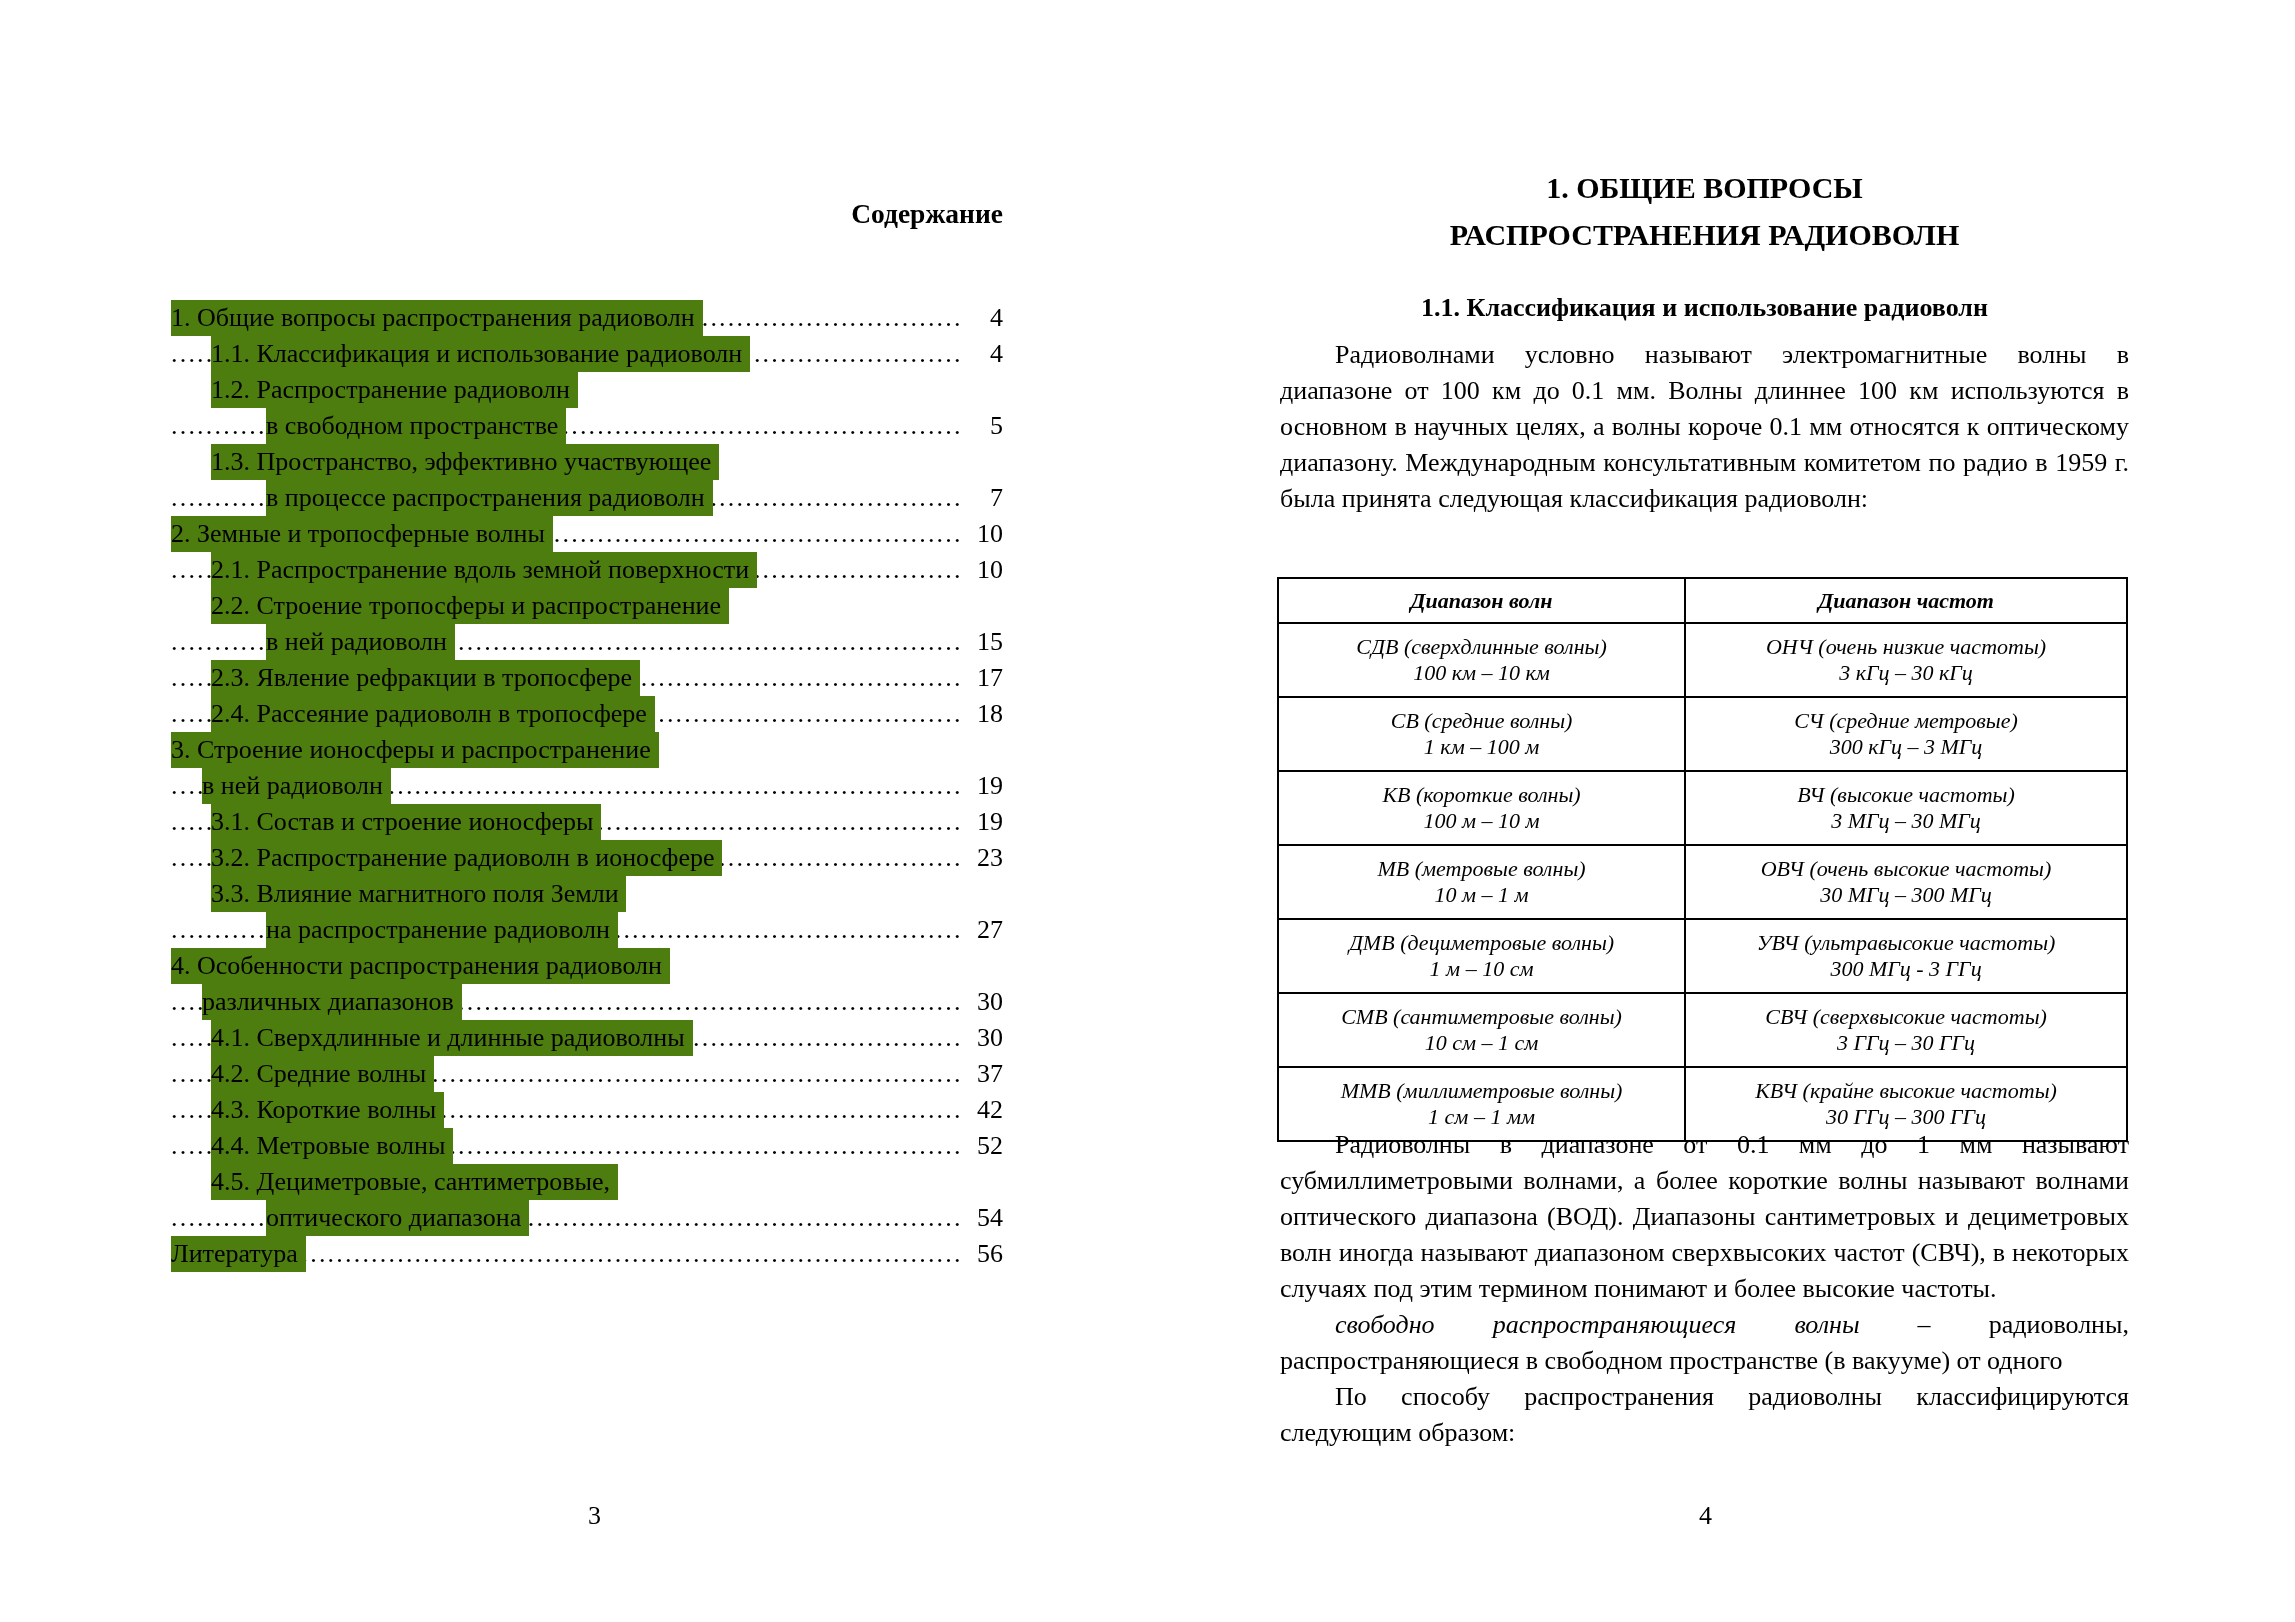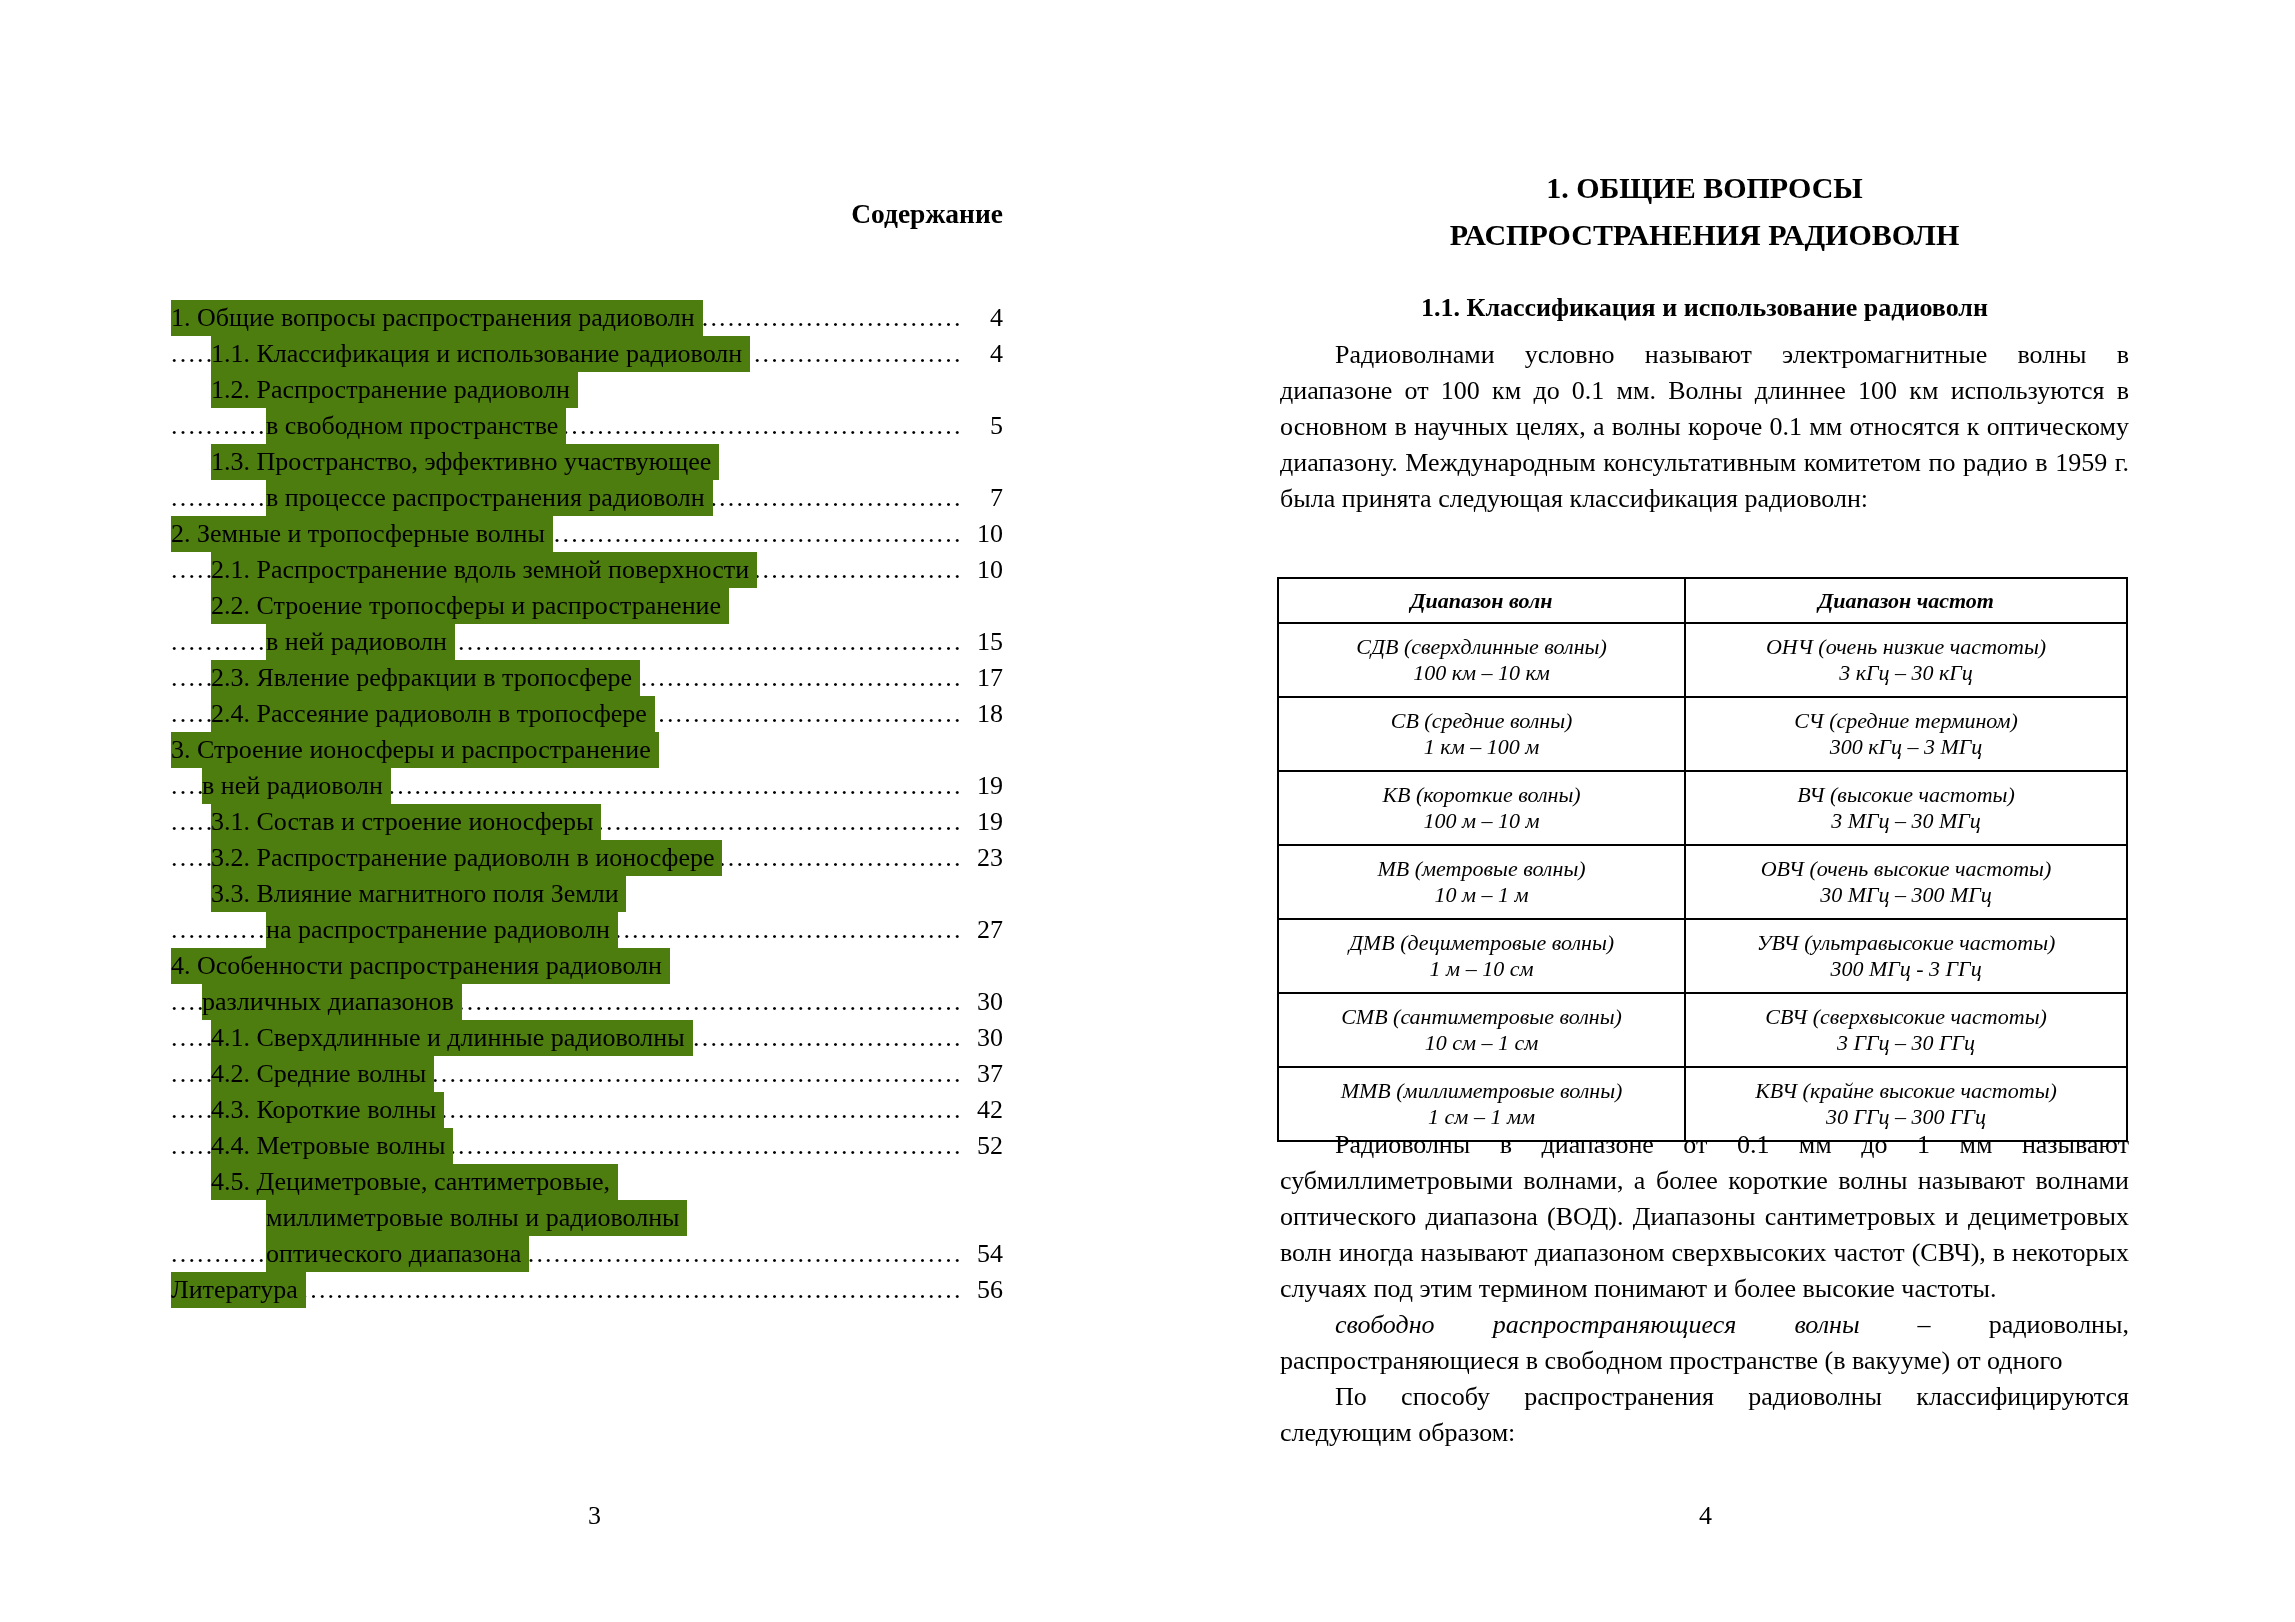--- a/index.html
+++ b/index.html
@@ -181,23 +181,20 @@
         <span class="dots">................................................................................................................................................................................................................................................................................................................................................................................................................</span>
         <span class="page-no">42</span>
       </div>
       <div class="toc-line l1 has-page">
         <span class="text">4.4. Метровые волны</span>
         <span class="dots">................................................................................................................................................................................................................................................................................................................................................................................................................</span>
         <span class="page-no">52</span>
       </div>
       <div class="toc-line l1">
         <span class="text">4.5. Дециметровые, сантиметровые,</span>
-      </div>
-      <div class="toc-line l1c">
-        <span class="text">миллиметровые волны и радиоволны</span>
       </div>
       <div class="toc-line l1c has-page">
         <span class="text">оптического диапазона</span>
         <span class="dots">................................................................................................................................................................................................................................................................................................................................................................................................................</span>
         <span class="page-no">54</span>
       </div>
       <div class="toc-line l0 has-page">
         <span class="text">Литература</span>
         <span class="dots">................................................................................................................................................................................................................................................................................................................................................................................................................</span>
         <span class="page-no">56</span>
@@ -240,21 +237,21 @@
             <span class="ln">ОНЧ  (очень низкие частоты)</span>
             <span class="ln">3 кГц – 30 кГц</span>
           </td>
         </tr>
         <tr>
           <td>
             <span class="ln">СВ (средние волны)</span>
             <span class="ln">1 км – 100 м</span>
           </td>
           <td>
-            <span class="ln">СЧ  (средние термином)</span>
+            <span class="ln">СЧ  (средние метровые)</span>
             <span class="ln">300 кГц – 3 МГц</span>
           </td>
         </tr>
         <tr>
           <td>
             <span class="ln">КВ (короткие волны)</span>
             <span class="ln">100 м – 10 м</span>
           </td>
           <td>
             <span class="ln">ВЧ  (высокие частоты)</span>

